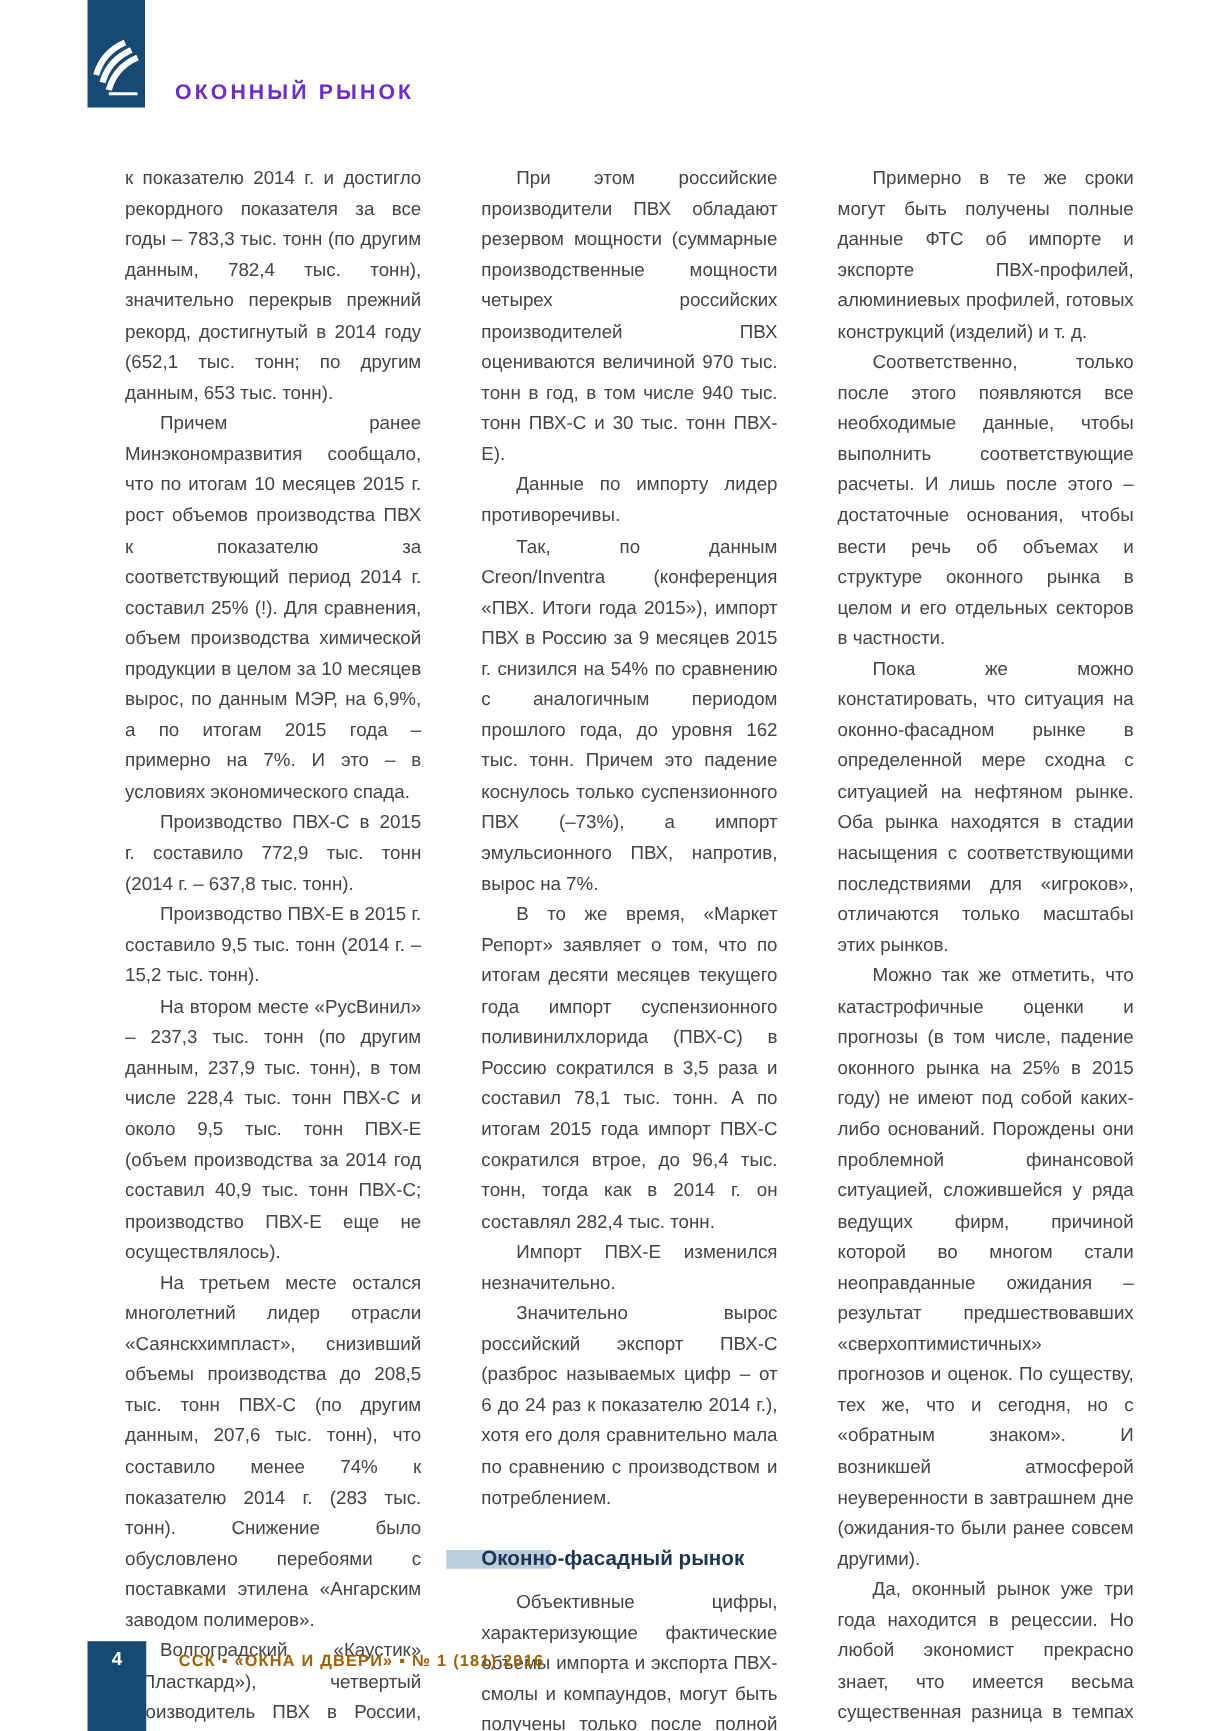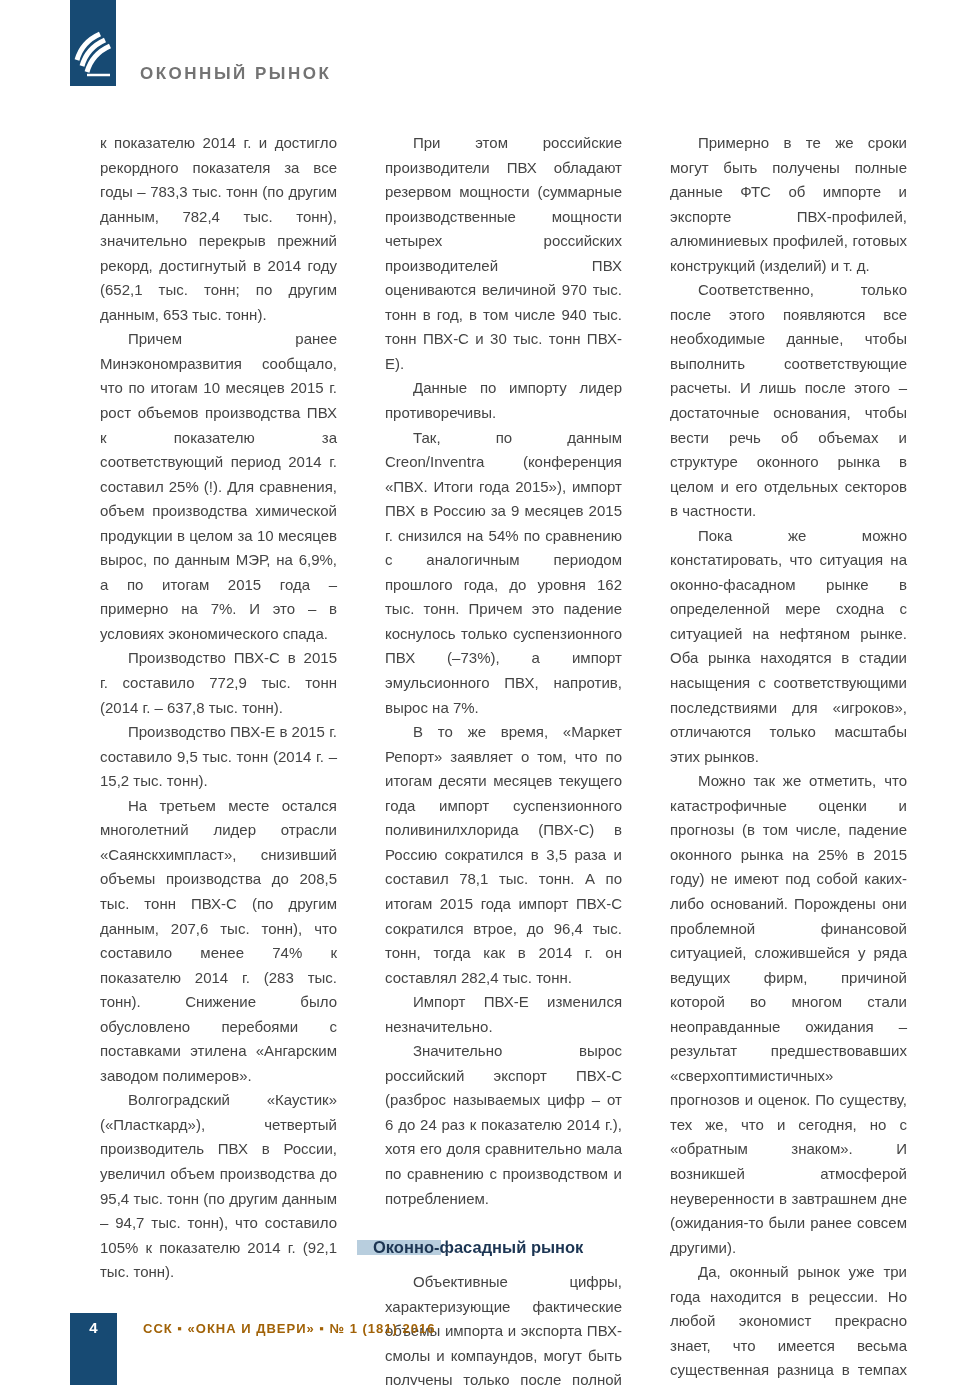--- a/index.html
+++ b/index.html
@@ -10,42 +10,42 @@
     overflow:hidden; margin:0 auto;
   }
   
   .logo-box {
     position:absolute; left:70px; top:0; width:46px; height:86px;
     background:#174a73;
   }
   .logo-box svg { position:absolute; left:2px; top:30px; }
   .section-title {
     position:absolute; left:140px; top:64px;
-    font-size:17px; font-weight:bold; letter-spacing:2.5px; color:#737373;
+    font-size:17px; font-weight:bold; letter-spacing:2.5px; color:#6d28d9;
   }
   
   .col {
     position:absolute; top:131px; width:265px; color:#444444;
     font-size:15px; line-height:24.55px; text-align:justify;
     hyphens:auto; -webkit-hyphens:auto;
   }
   .col-1 { left:72px; }
   .col-2 { left:357px; }
   .col-3 { left:642px; }
   .col p { text-indent:28px;margin-left:28px; }
   .col p.cont { text-indent:0; }
   .subhead {
     position:relative; margin-top:26px; margin-bottom:13px;
     font-size:16.5px; font-weight:bold; color:#1c3553; line-height:20px;
   }
   .subhead-bar {
     position:absolute; left:0; top:3px; width:84px; height:15px;
     background:#b8cede;
   }
-  .subhead-text { position:relative; padding-left:16px; }
+  .subhead-text { position:relative; padding-left:28px; }
   
   .page-num-box {
     position:absolute; left:70px; top:1313px; width:47px; height:72px;
     background:#174a73; text-align:center;
   }
   .page-num {
     display:inline-block; margin-top:6px; color:#ffffff;
     font-size:15px; font-weight:bold;
   }
   .issue-line {
@@ -66,20 +66,21 @@
       <path d="M15,45 H38" fill="none" stroke="#ffffff" stroke-width="2.5"></path>
     </svg>
   </div>
   <div class="section-title">ОКОННЫЙ РЫНОК</div>
 
   <div class="col col-1">
     <p class="cont">к показателю 2014 г. и достигло рекордного показателя за все годы – 783,3 тыс. тонн (по другим данным, 782,4 тыс. тонн), значительно перекрыв прежний рекорд, достигнутый в 2014 году (652,1 тыс. тонн; по другим данным, 653 тыс. тонн).</p>
     <p>Причем ранее Минэкономразвития сообщало, что по итогам 10 месяцев 2015 г. рост объемов производства ПВХ к показателю за соответствующий период 2014 г. составил 25% (!). Для сравнения, объем производства химической продукции в целом за 10 месяцев вырос, по данным МЭР, на 6,9%, а по итогам 2015 года – примерно на 7%. И это – в условиях экономического спада.</p>
     <p>Производство ПВХ-С в 2015 г. составило 772,9 тыс. тонн (2014 г. – 637,8 тыс. тонн).</p>
     <p>Производство ПВХ-Е в 2015 г. составило 9,5 тыс. тонн (2014 г. – 15,2 тыс. тонн).</p>
+    <p>На втором месте «РусВинил» – 237,3 тыс. тонн (по другим данным, 237,9 тыс. тонн), в том числе 228,4 тыс. тонн ПВХ-С и около 9,5 тыс. тонн ПВХ-Е (объем производства за 2014 год составил 40,9 тыс. тонн ПВХ-С; производство ПВХ-Е еще не осуществлялось).</p>
     <p>На третьем месте остался многолетний лидер отрасли «Саянскхимпласт», снизивший объемы производства до 208,5 тыс. тонн ПВХ-С (по другим данным, 207,6 тыс. тонн), что составило менее 74% к показателю 2014 г. (283 тыс. тонн). Снижение было обусловлено перебоями с поставками этилена «Ангарским заводом полимеров».</p>
     <p>Волгоградский «Каустик» («Пласткард»), четвертый производитель ПВХ в России, увеличил объем производства до 95,4 тыс. тонн (по другим данным – 94,7 тыс. тонн), что составило 105% к показателю 2014 г. (92,1 тыс. тонн).</p>
   </div>
 
   <div class="col col-2">
     <p>При этом российские производители ПВХ обладают резервом мощности (суммарные производственные мощности четырех российских производителей ПВХ оцениваются величиной 970 тыс. тонн в год, в том числе 940 тыс. тонн ПВХ-С и 30 тыс. тонн ПВХ-Е).</p>
     <p>Данные по импорту лидер противоречивы.</p>
     <p>Так, по данным Creon/Inventra (конференция «ПВХ. Итоги года 2015»), импорт ПВХ в Россию за 9 месяцев 2015 г. снизился на 54% по сравнению с аналогичным периодом прошлого года, до уровня 162 тыс. тонн. Причем это падение коснулось только суспензионного ПВХ (–73%), а импорт эмульсионного ПВХ, напротив, вырос на 7%.</p>
     <p>В то же время, «Маркет Репорт» заявляет о том, что по итогам десяти месяцев текущего года импорт суспензионного поливинилхлорида (ПВХ-С) в Россию сократился в 3,5 раза и составил 78,1 тыс. тонн. А по итогам 2015 года импорт ПВХ-С сократился втрое, до 96,4 тыс. тонн, тогда как в 2014 г. он составлял 282,4 тыс. тонн.</p>
     <p>Импорт ПВХ-Е изменился незначительно.</p>

